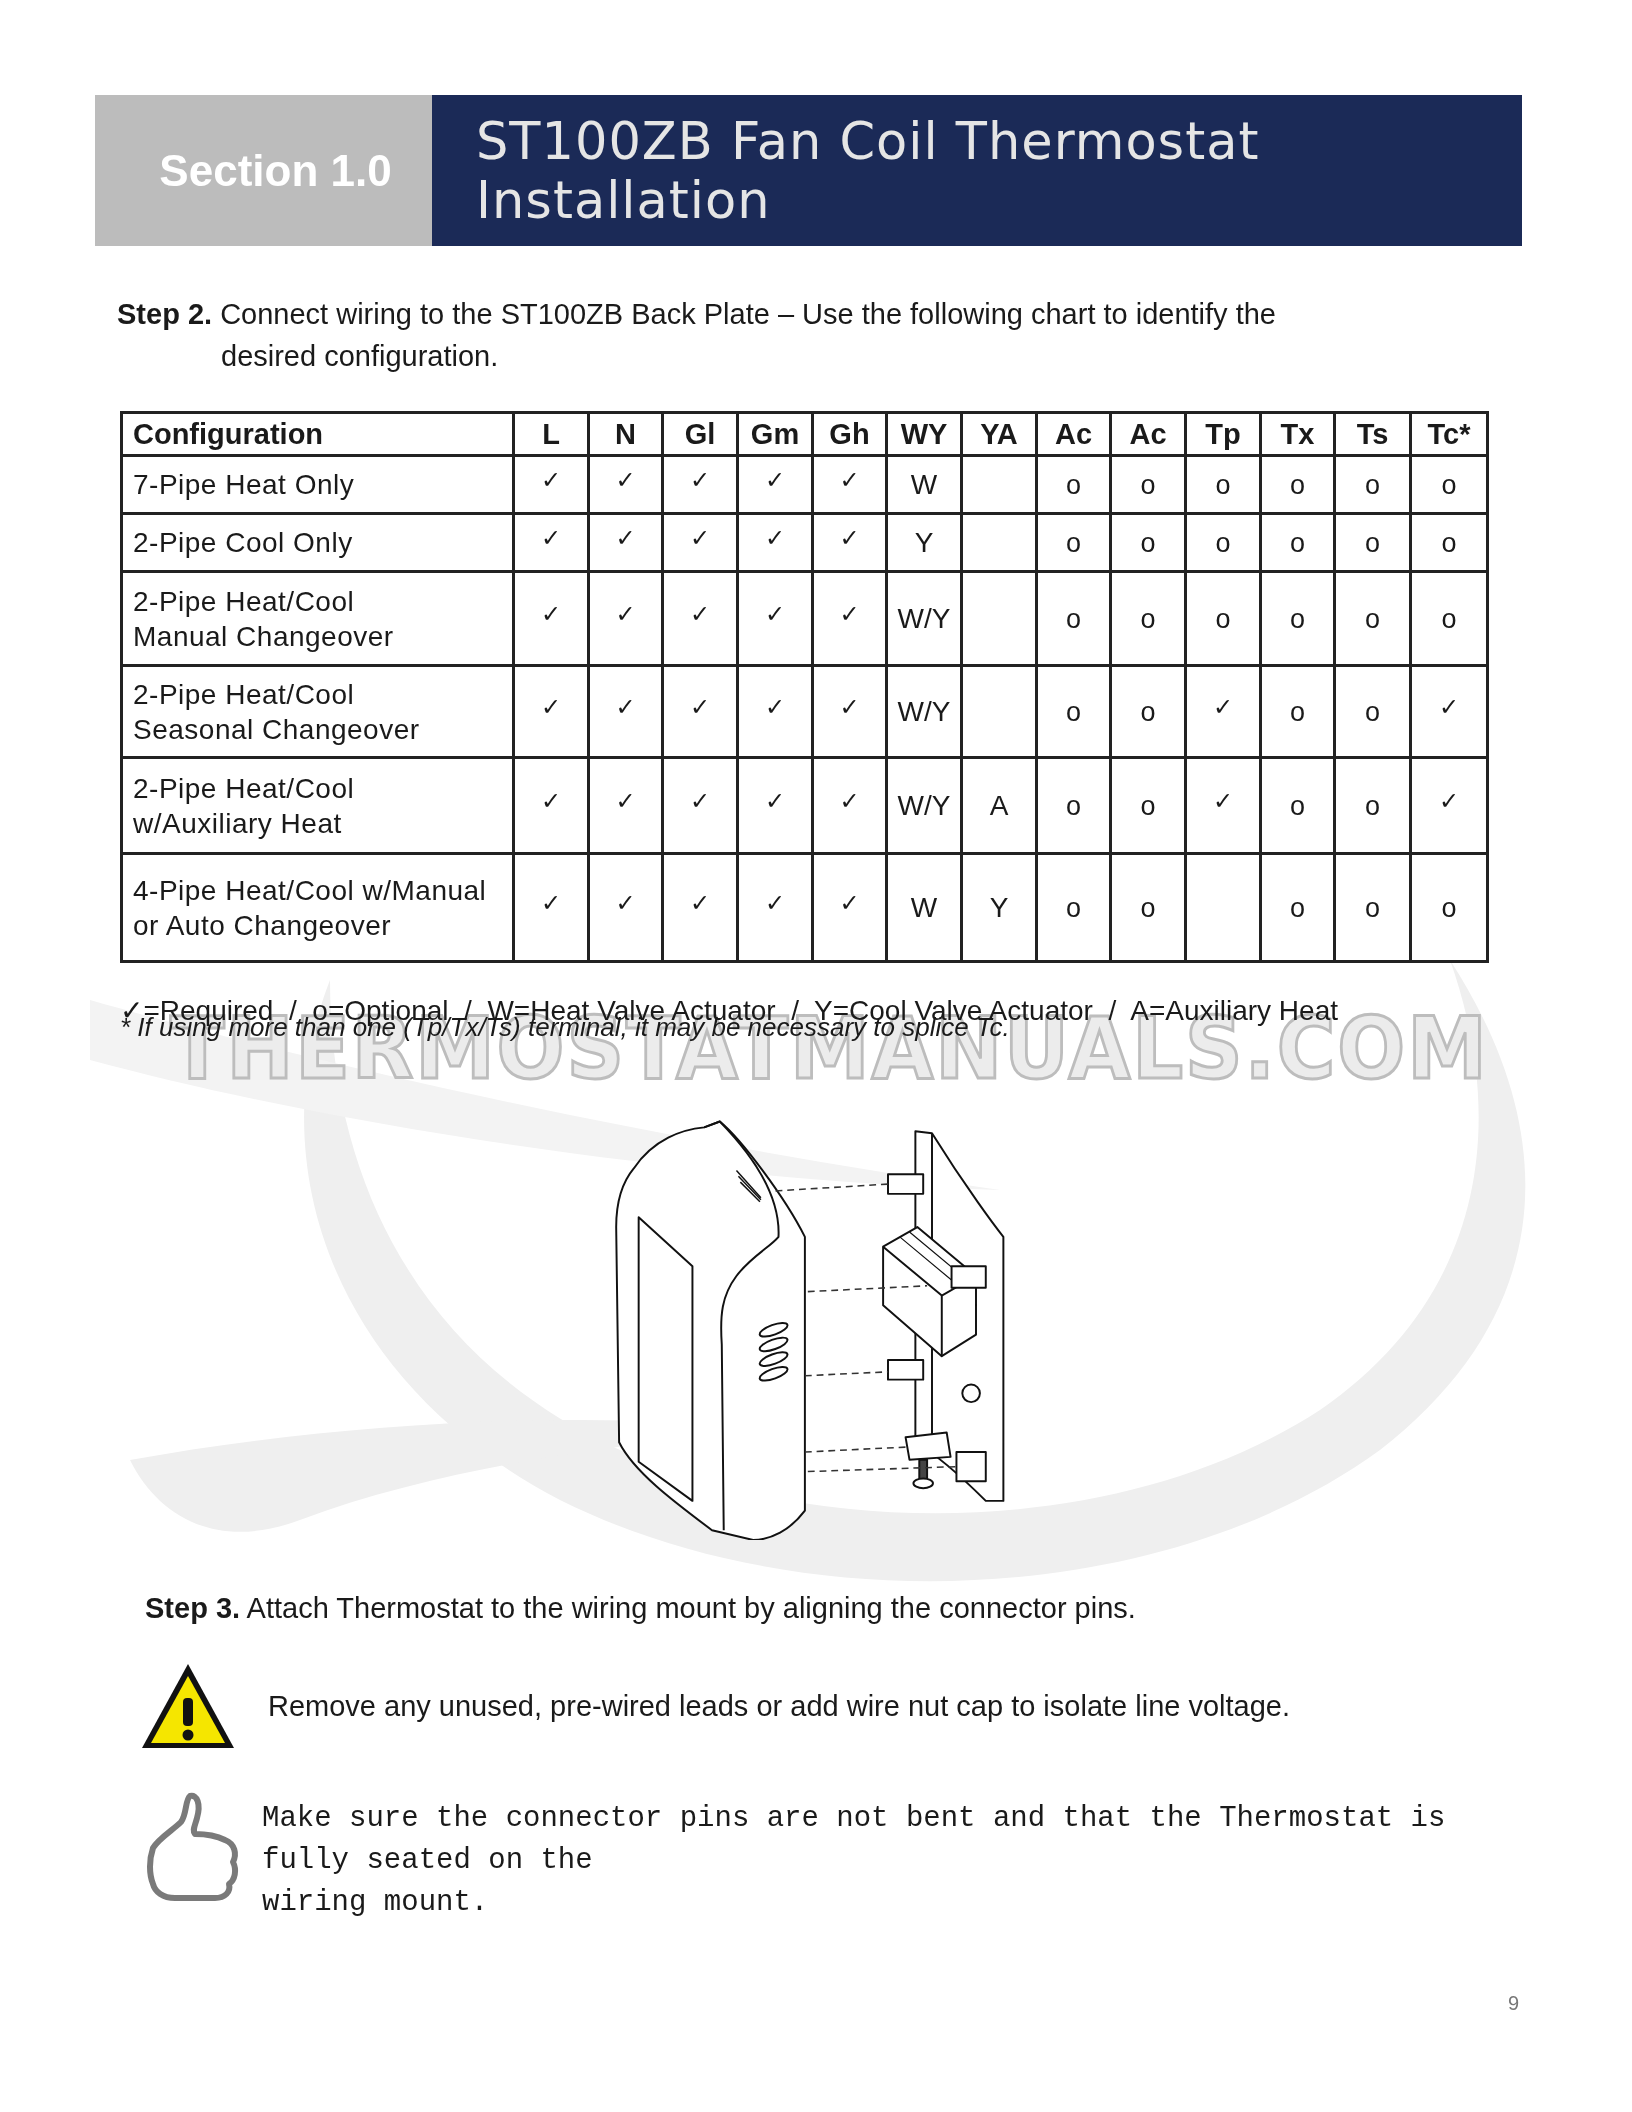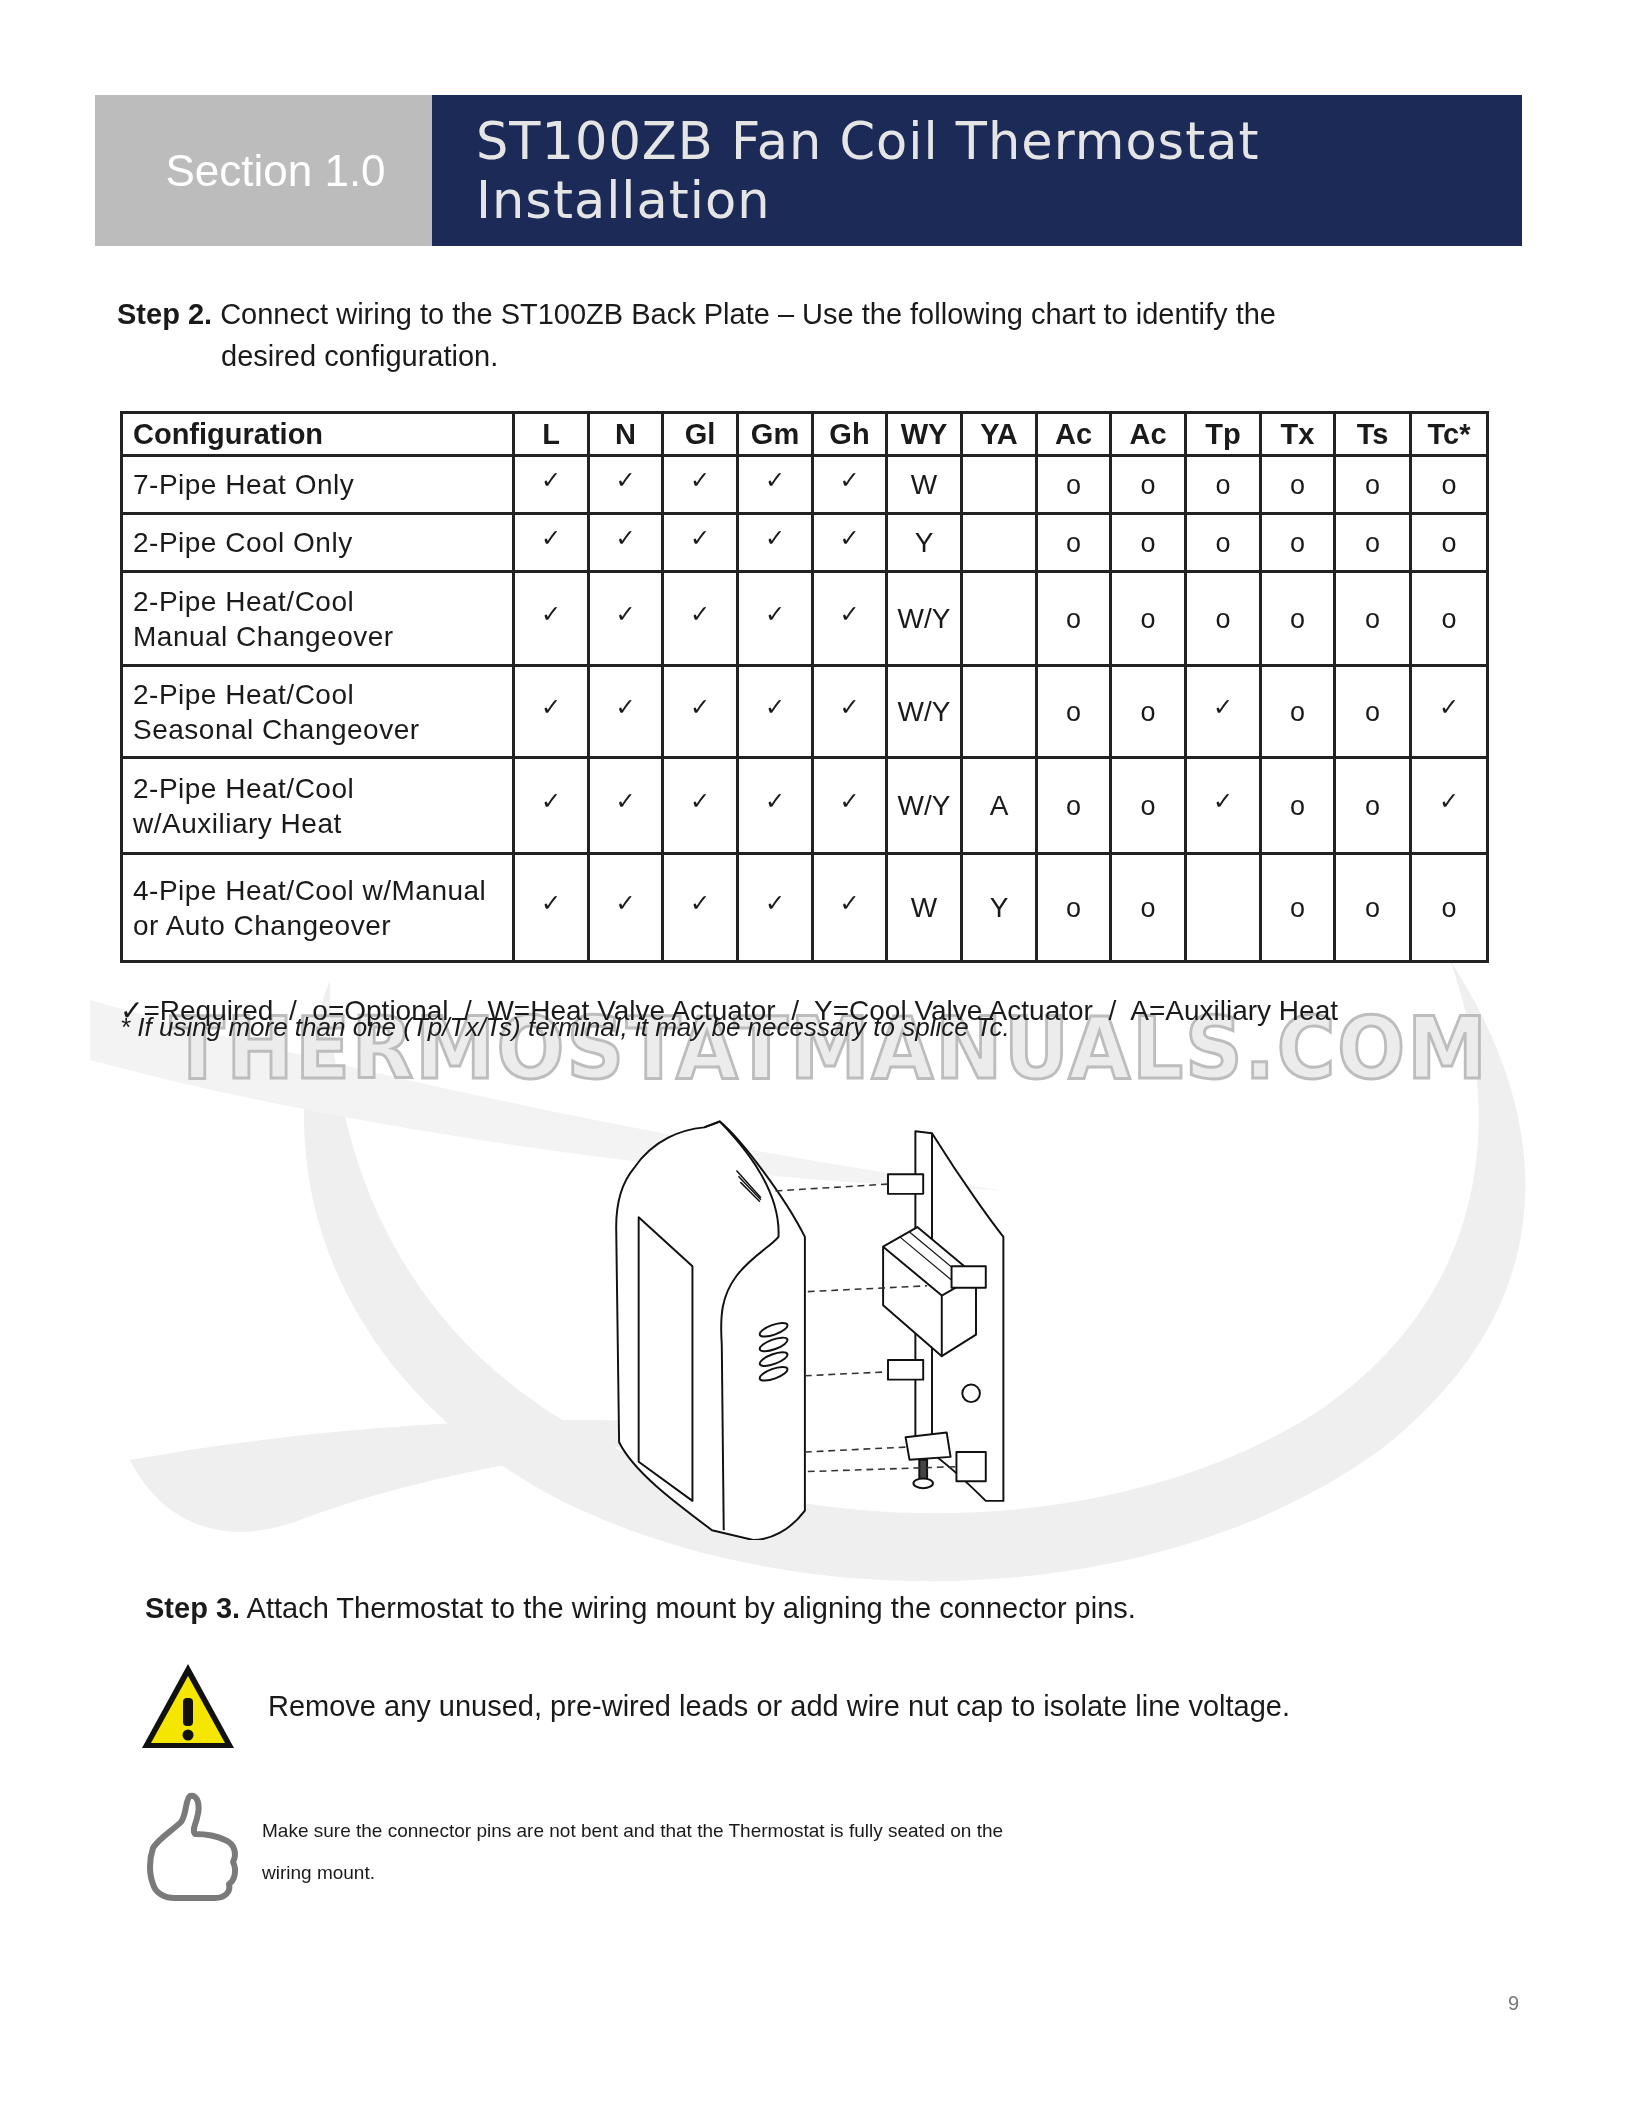--- a/index.html
+++ b/index.html
@@ -9,21 +9,21 @@
   }
   .bg-swoosh { position:absolute; left:0; top:0; width:1632px; height:2112px; z-index:0; }
   .watermark {
     position:absolute; left:170px; top:1005px; width:1290px; z-index:1;
     font-family:"DejaVu Sans", sans-serif; font-weight:bold; font-size:86px; letter-spacing:2px;
     color:#ececec; -webkit-text-stroke:3px #bdbdbd; white-space:nowrap; line-height:1;
     transform:scaleX(0.93); transform-origin:left top;
   }
   .header-band { position:absolute; left:95px; top:95px; width:1427px; height:151px; z-index:2; display:flex; }
   .section-box { width:337px; height:151px; background:#bcbcbc; display:flex; align-items:center; justify-content:center; }
-  .section-label { color:#ffffff; font-weight:normal; font-size:44px; font-family:"Liberation Sans", sans-serif; margin-left:24px; }
+  .section-label { color:#ffffff; font-weight:bold; font-size:44px; font-family:"Liberation Sans", sans-serif; margin-left:24px; }
   .title-box { flex:1; height:151px; background:#1b2a57; display:flex; align-items:center; }
   .title-text { color:#e5e5e5; font-size:51px; margin-left:44px; font-family:"DejaVu Sans", sans-serif; font-weight:normal; letter-spacing:1px; }
 
   .step { position:absolute; z-index:2; font-size:29px; line-height:42px; color:#1a1a1a; }
   .step b { font-weight:bold; }
   .step2 { left:117px; top:293px; width:1250px; }
   .step2 .indent { display:block; padding-left:104px; }
   .step3 { left:145px; top:1587px; }
 
   table.wiring {
@@ -42,21 +42,21 @@
   .legend { position:absolute; left:120px; top:994px; z-index:2; font-size:28px; color:#1a1a1a; white-space:pre; }
   .footnote { position:absolute; left:120px; top:1012px; z-index:2; font-size:26px; font-style:italic; color:#1a1a1a; }
 
   .illustration { position:absolute; left:590px; top:1100px; width:420px; height:440px; z-index:2; }
 
   .warn-row { position:absolute; left:138px; top:1660px; z-index:2; display:flex; align-items:center; }
   .warn-icon { width:100px; height:92px; }
   .warn-text { font-size:29px; margin-left:30px; }
   .tip-row { position:absolute; left:145px; top:1790px; z-index:2; display:flex; align-items:flex-start; }
   .tip-icon { width:95px; height:112px; }
-  .tip-text { font-size:19px; margin-left:22px; line-height:42px; margin-top:20px; width:1200px; }
+  .tip-text { font-size:29px; margin-left:22px; line-height:42px; margin-top:8px; width:1200px;font-family:Liberation Mono, monospace; }
   .page-number { position:absolute; left:1508px; top:1992px; font-size:20px; color:#777; z-index:2; }
 </style>
 </head>
 <body>
 
 <svg class="bg-swoosh" viewBox="0 0 1632 2112">
   <path d="M 330 980 C 260 1160 330 1380 560 1500 C 800 1620 1160 1610 1380 1450 C 1560 1310 1560 1130 1450 960
            C 1510 1130 1480 1300 1320 1410 C 1120 1540 820 1540 620 1450 C 420 1360 330 1180 330 980 Z" fill="#efefef"></path>
   <path d="M 130 1460 C 350 1420 600 1410 780 1430 C 660 1440 460 1460 300 1520 C 220 1550 160 1520 130 1460 Z" fill="#efefef"></path>
   <path d="M 90 1000 C 300 1060 650 1140 1000 1190 C 700 1180 350 1130 90 1060 Z" fill="#f3f3f3"></path>

